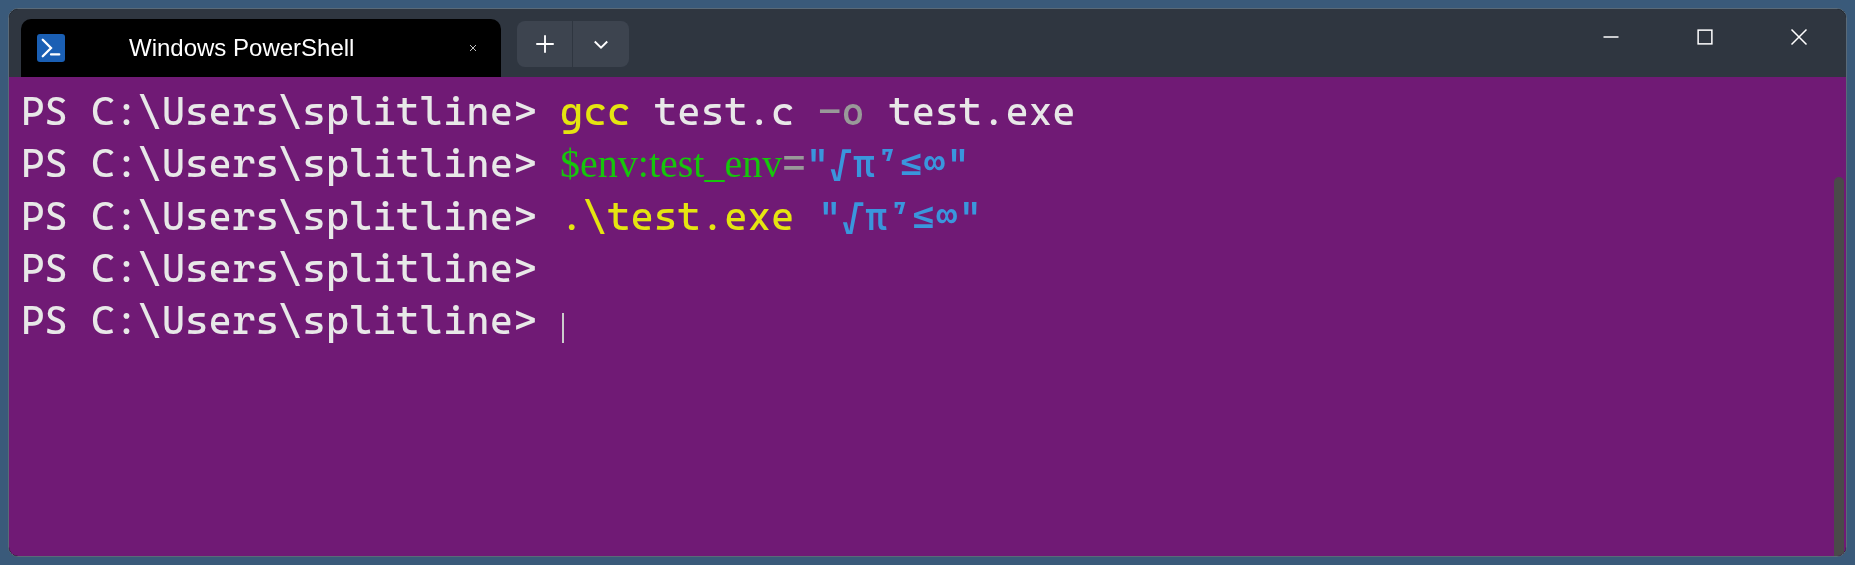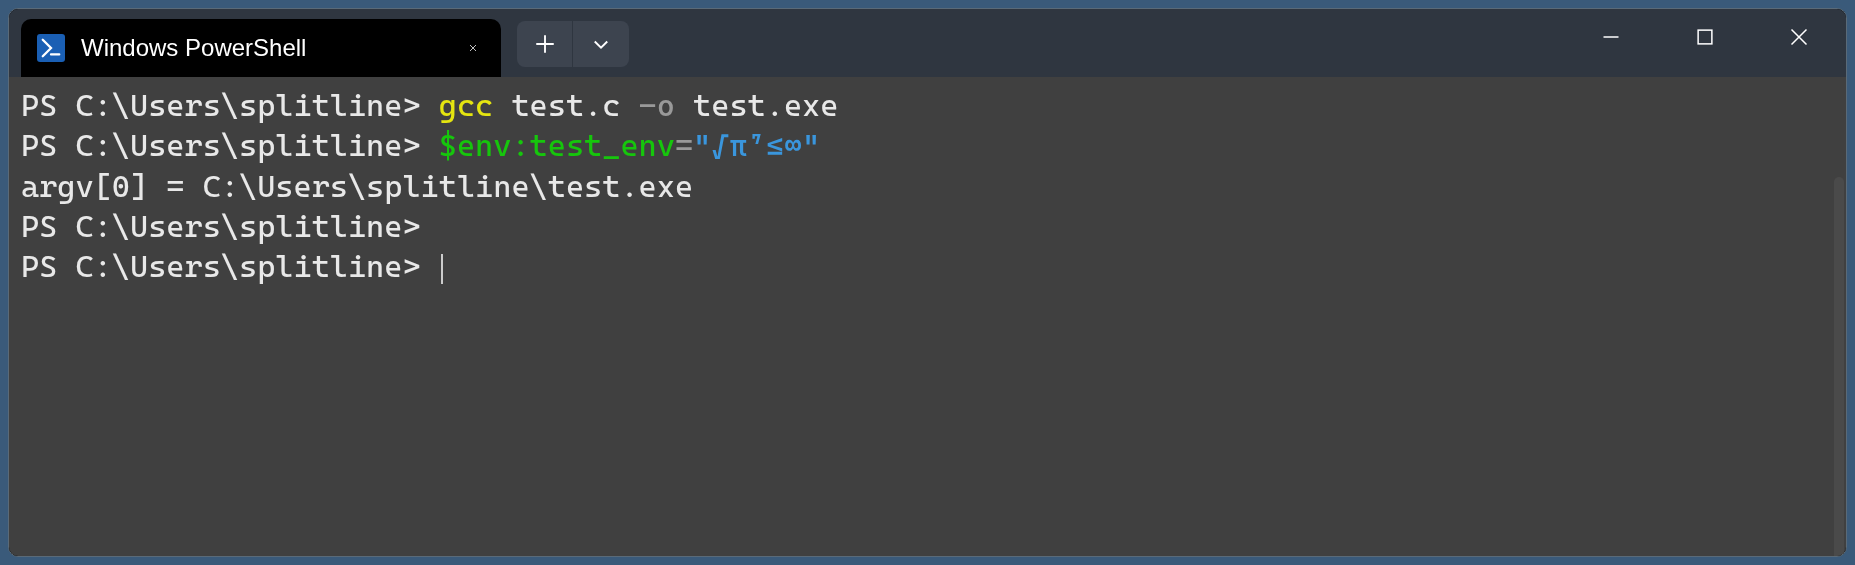--- a/index.html
+++ b/index.html
@@ -40,20 +40,21 @@
       background: #000000;
       height: 58px;
       margin-left: 12px;
       margin-top: 17px;
       border-radius: 10px 10px 0 0;
       display: flex;
       align-items: center;
       padding: 0 16px;
       min-width: 480px;
       position: relative;
+      gap: 48px;
     }
     .tab-icon {
       width: 28px;
       height: 28px;
       background: #1a5fb4;
       border-radius: 3px;
       display: flex;
       align-items: center;
       justify-content: center;
       flex-shrink: 0;
@@ -134,36 +135,36 @@
     }
     .win-btn svg {
       width: 20px;
       height: 20px;
       stroke: #ffffff;
       stroke-width: 1.2;
       fill: none;
     }
     .terminal-body {
       flex: 1;
-      background: #404040;
+      background: #701a75;
       padding: 8px 12px;
       font-family: "Cascadia Mono", "Consolas", monospace;
-      font-size: 31px;
+      font-size: 40px;
       line-height: 1.3;
       color: #cccccc;
       overflow: hidden;
       position: relative;
     }
     .term-line {
       white-space: pre;
     }
     .c-white { color: #e8e8e8; }
     .c-yellow { color: #e5e510; }
     .c-gray { color: #999999; }
-    .c-green { color: #16c60c; }
+    .c-green { color: #16c60c; font-family: Liberation Serif, serif; }
     .c-cyan { color: #3a96dd; }
     .cursor {
       display: inline-block;
       width: 2px;
       height: 30px;
       background: #cccccc;
       vertical-align: text-bottom;
       margin-left: 2px;
     }
     .scrollbar {
@@ -221,19 +222,19 @@
         <svg viewBox="0 0 16 16">
             <path d="M2 2 L14 14 M14 2 L2 14"></path>
           </svg>
       </div>
     </div>
   </div>
   <div class="terminal-body">
     <div id="terminal-lines">
         <div class="term-line"><span class="c-white">PS C:\Users\splitline&gt; </span><span class="c-yellow">gcc</span><span class="c-white"> test.c </span><span class="c-gray">-o</span><span class="c-white"> test.exe</span></div>
         <div class="term-line"><span class="c-white">PS C:\Users\splitline&gt; </span><span class="c-green">$env:test_env</span><span class="c-gray">=</span><span class="c-cyan">"√π⁷≤∞"</span></div>
-        <div class="term-line"><span class="c-white">argv[0] = C:\Users\splitline\test.exe</span></div>
+        <div class="term-line"><span class="c-white">PS C:\Users\splitline&gt; </span><span class="c-yellow">.\test.exe</span><span class="c-white"> </span><span class="c-cyan">"√π⁷≤∞"</span></div>
         <div class="term-line"><span class="c-white">PS C:\Users\splitline&gt;</span></div>
         <div class="term-line"><span class="c-white">PS C:\Users\splitline&gt; </span><span class="cursor"></span></div>
       </div>
     <div class="scrollbar"></div>
   </div>
 </div>
 
 </body></html>

